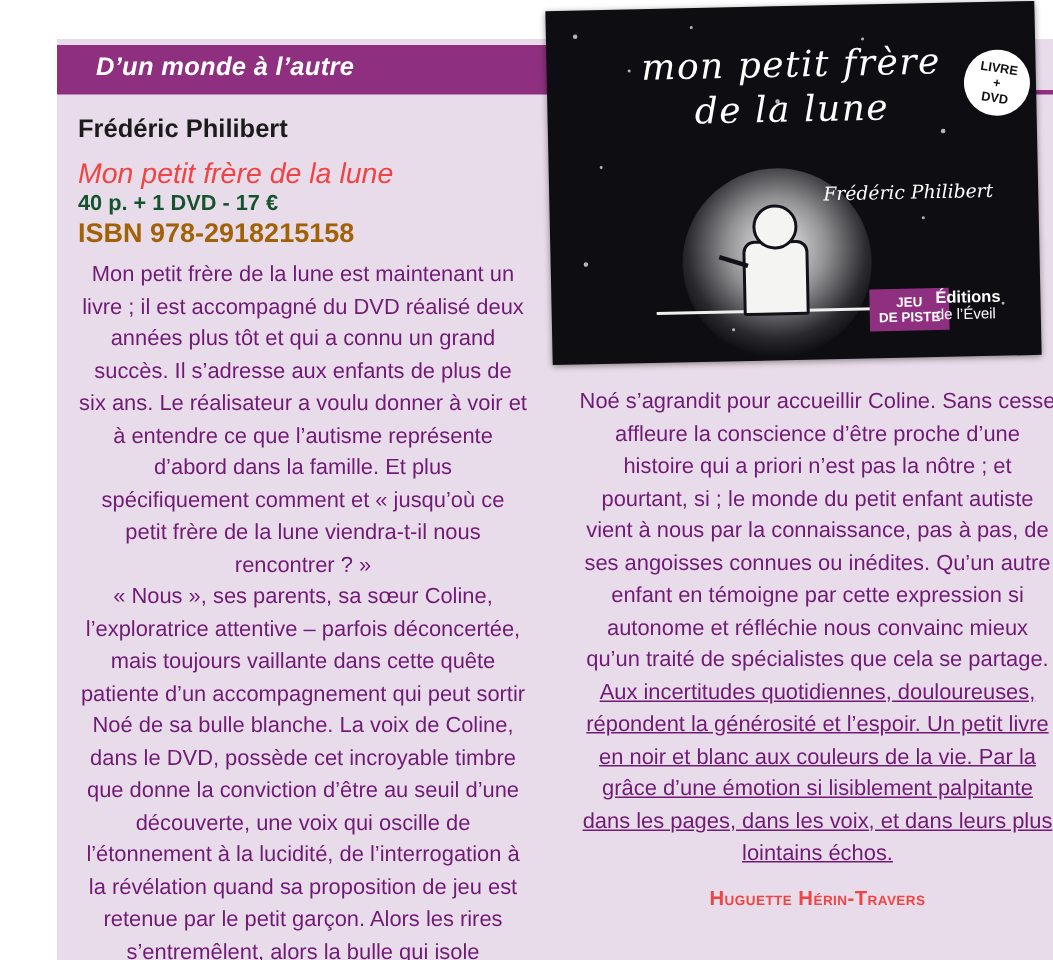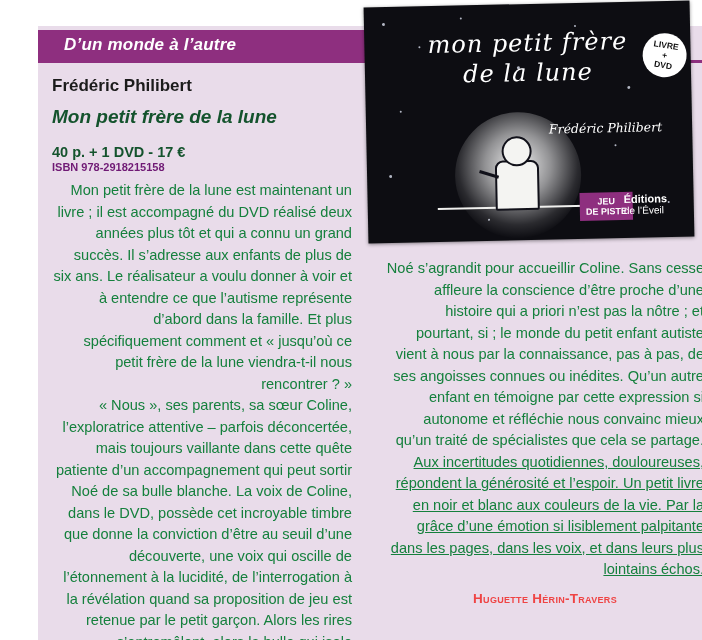--- a/index.html
+++ b/index.html
@@ -83,41 +83,41 @@
   }
   .author {
     font-size: 17px;
     font-weight: bold;
     color: #1b1b1b;
     margin: 0 0 10px 0;
   }
   .book-title {
     font-size: 19px;
     font-style: italic;
-    font-weight: bold;
-    color: #14532d;
-    margin: 0 0 16px 0;
+    font-weight: normal;
+    color: #ef4444;
+    margin: 0 0 0 0;
   }
   .price {
     font-size: 14.5px;
     font-weight: bold;
     color: #14532d;
     margin: 0 0 1px 0;
   }
   .isbn {
-    font-size: 11px;
-    font-weight: bold;
-    color: #701a75;
+    font-size: 18px;
+    font-weight: bold;
+    color: #a16207;
     margin: 0 0 7px 0;
   }
   .body-text {
     font-size: 14.6px;
     line-height: 21.5px;
-    color: #15803d;
-    text-align: right;
+    color: #701a75;
+    text-align: center;
   }
 
   
   .right-col {
     position: absolute;
     left: 386px;
     top: 258px;
     width: 318px;
   }
   .signature {

